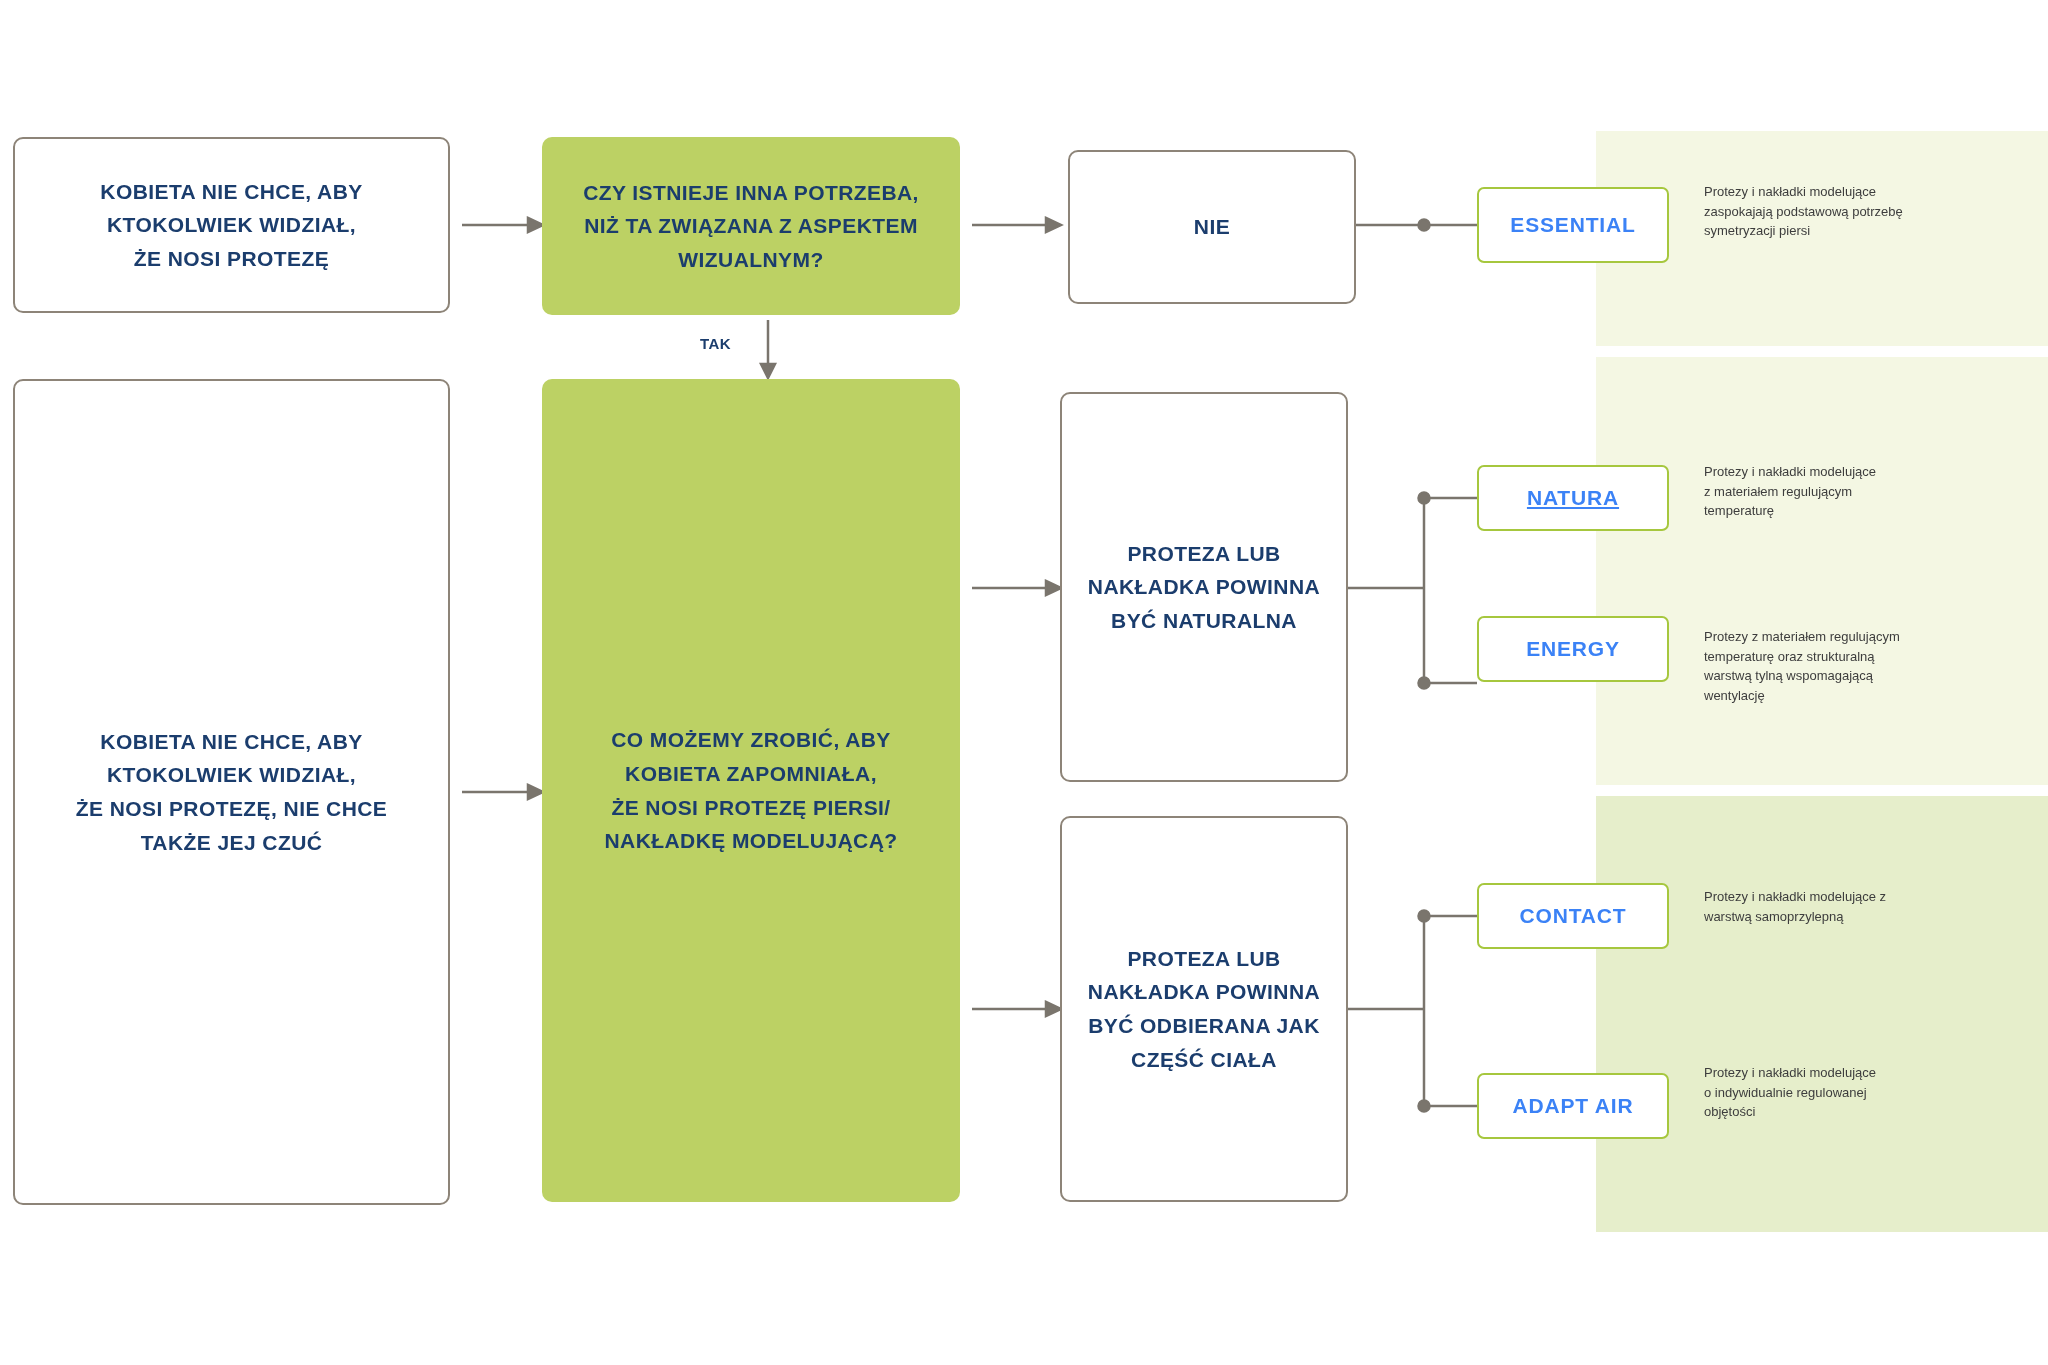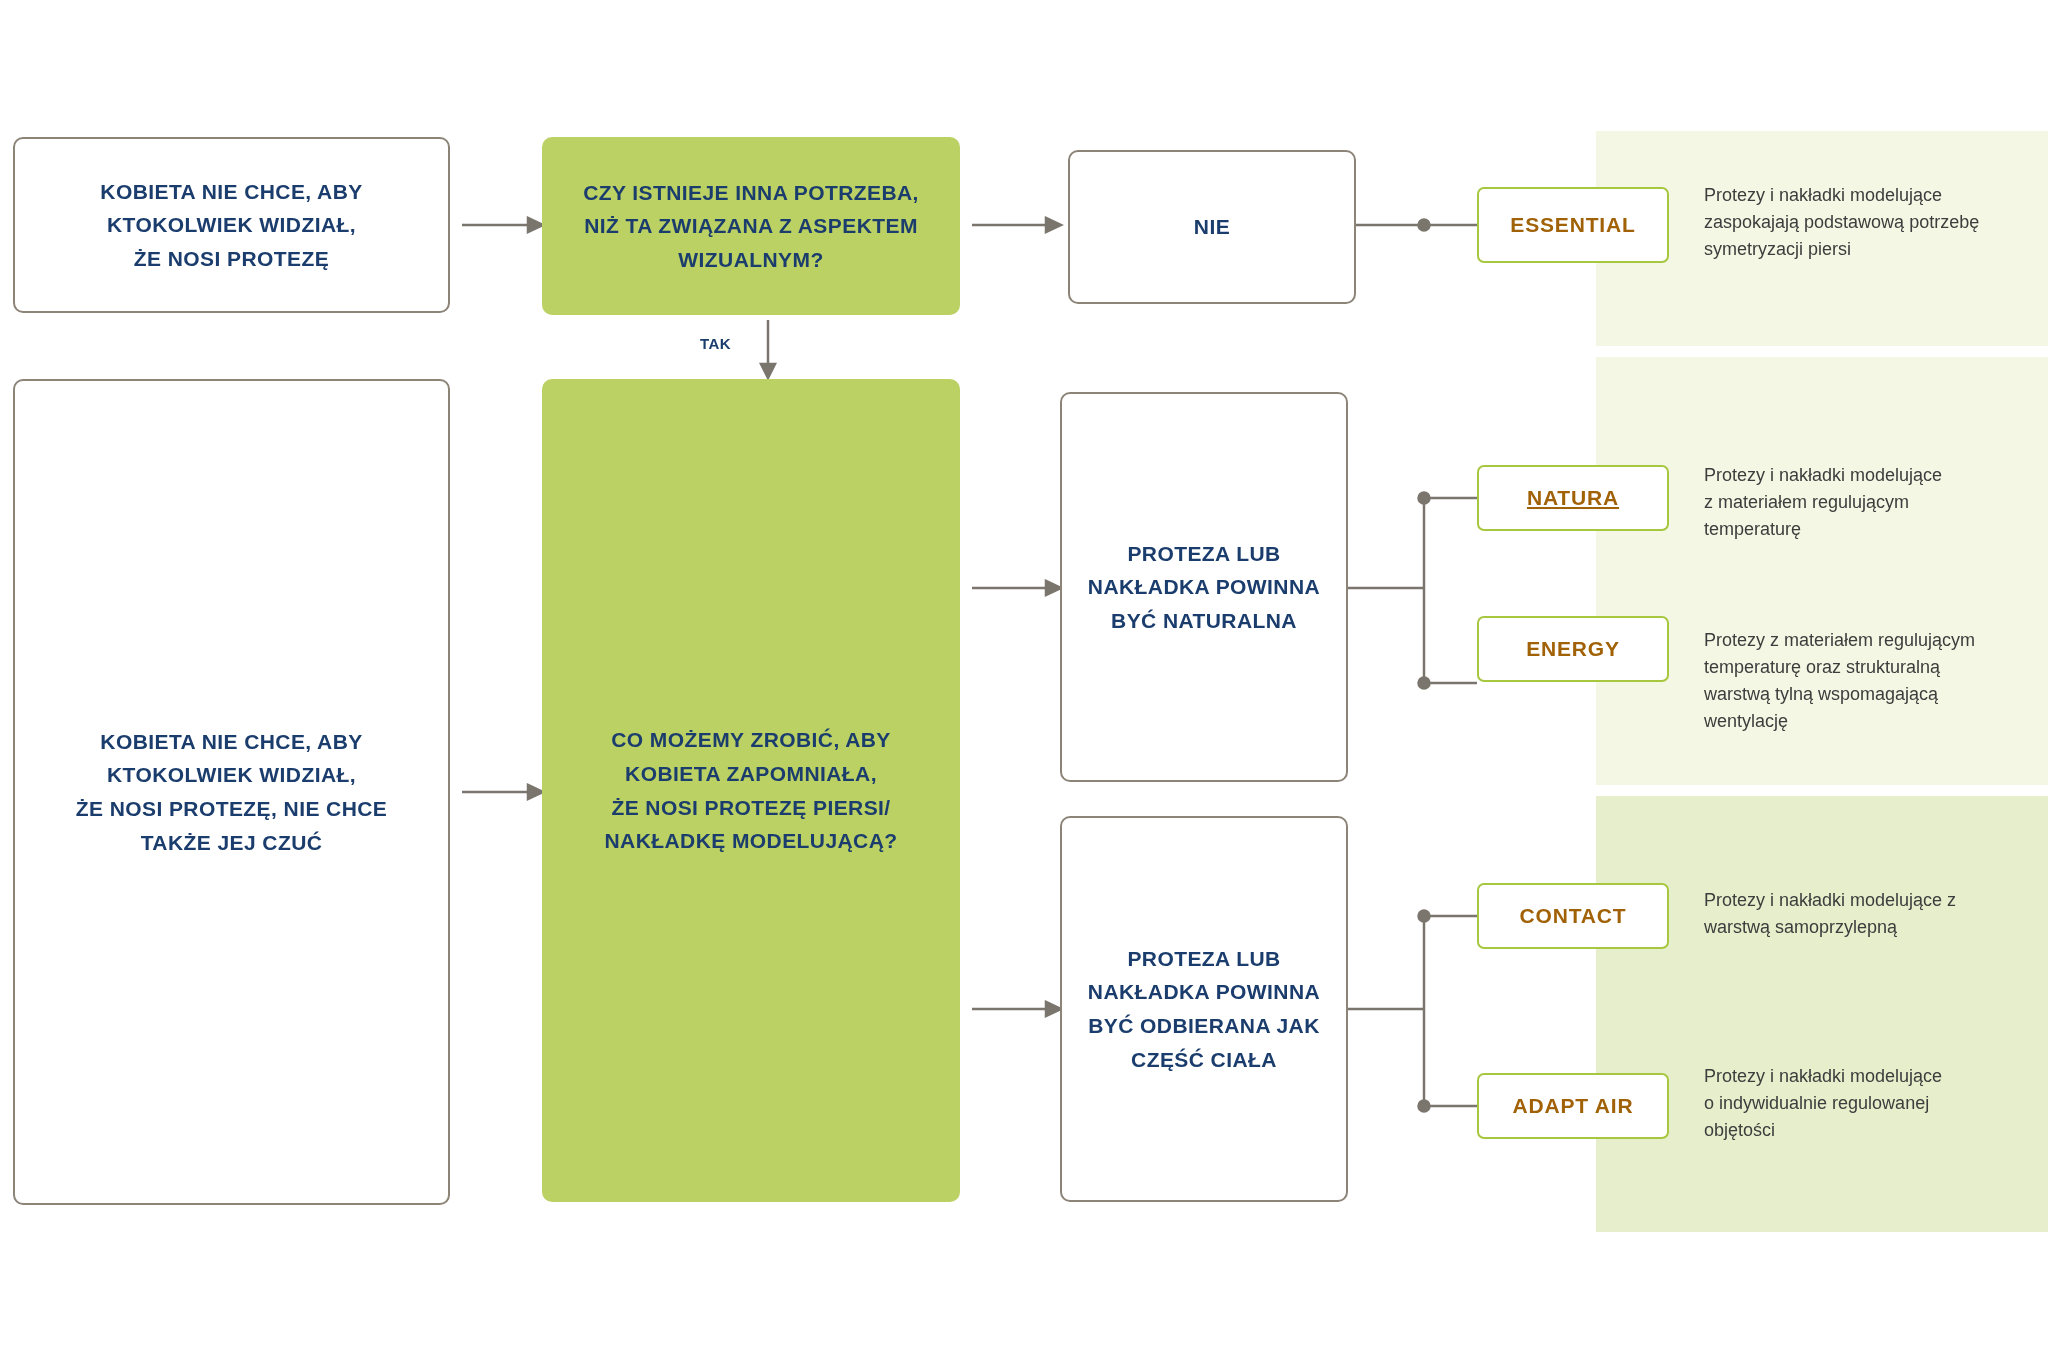--- a/index.html
+++ b/index.html
@@ -64,31 +64,31 @@
   .label-box {
     position: absolute;
     z-index: 2;
     background: #ffffff;
     border: 2px solid #a6c73e;
     border-radius: 7px;
     display: flex;
     align-items: center;
     justify-content: center;
     text-align: center;
-    color: #a16207;
+    color: #3b82f6;
     font-weight: 700;
     font-size: 21px;
     letter-spacing: 0.04em;
     box-sizing: border-box;
   }
   .desc {
     position: absolute;
     z-index: 2;
     color: #3d3d3d;
-    font-size: 18px;
+    font-size: 13px;
     line-height: 1.5;
     white-space: pre-line;
     width: 340px;
   }
   .tak-label {
     position: absolute;
     z-index: 2;
     color: #1b3d6d;
     font-weight: 700;
     font-size: 15px;

